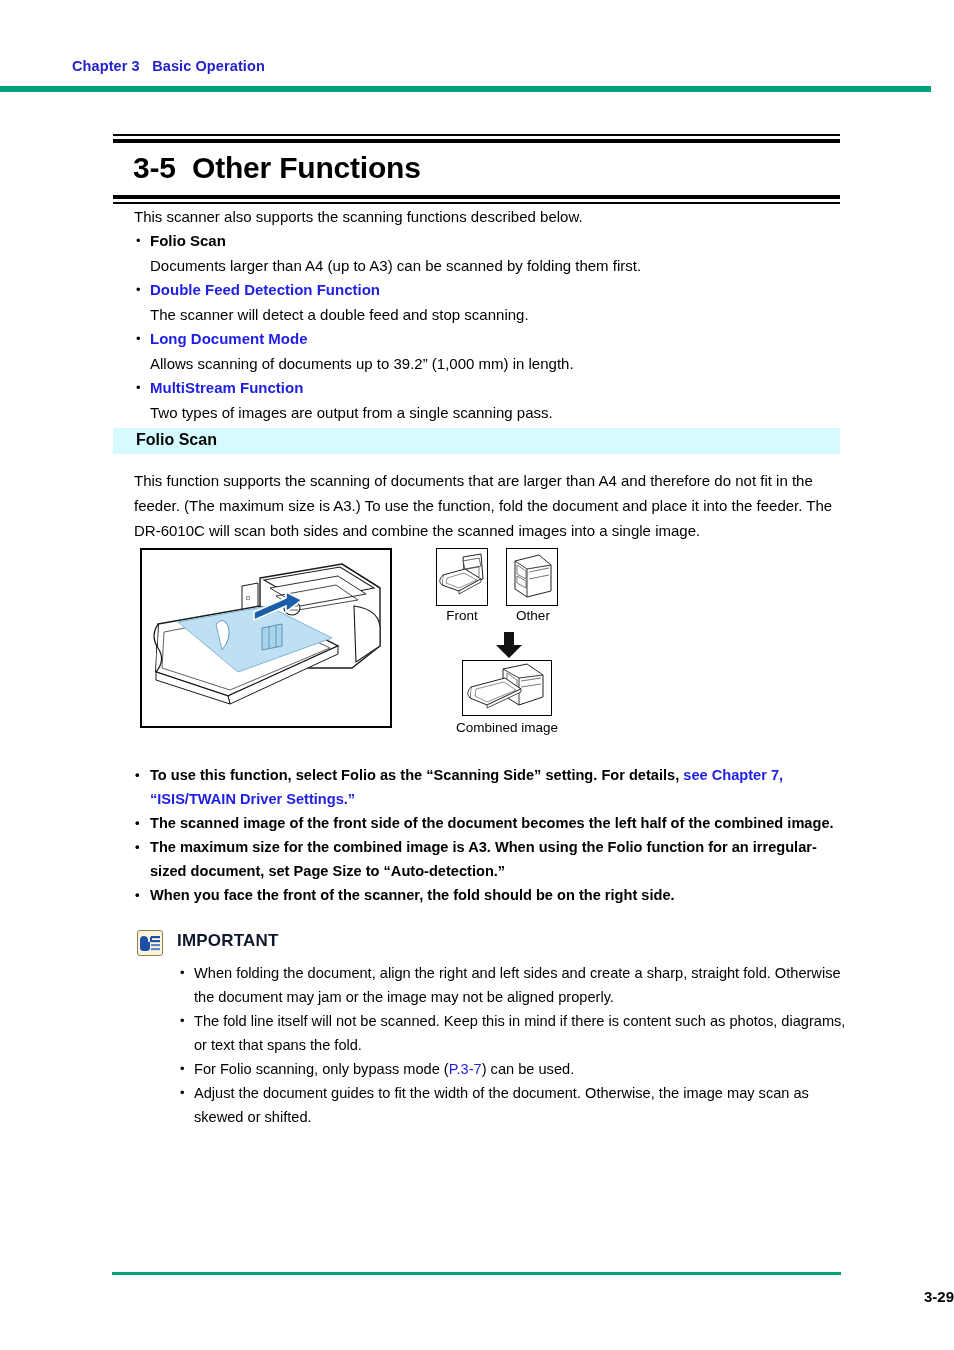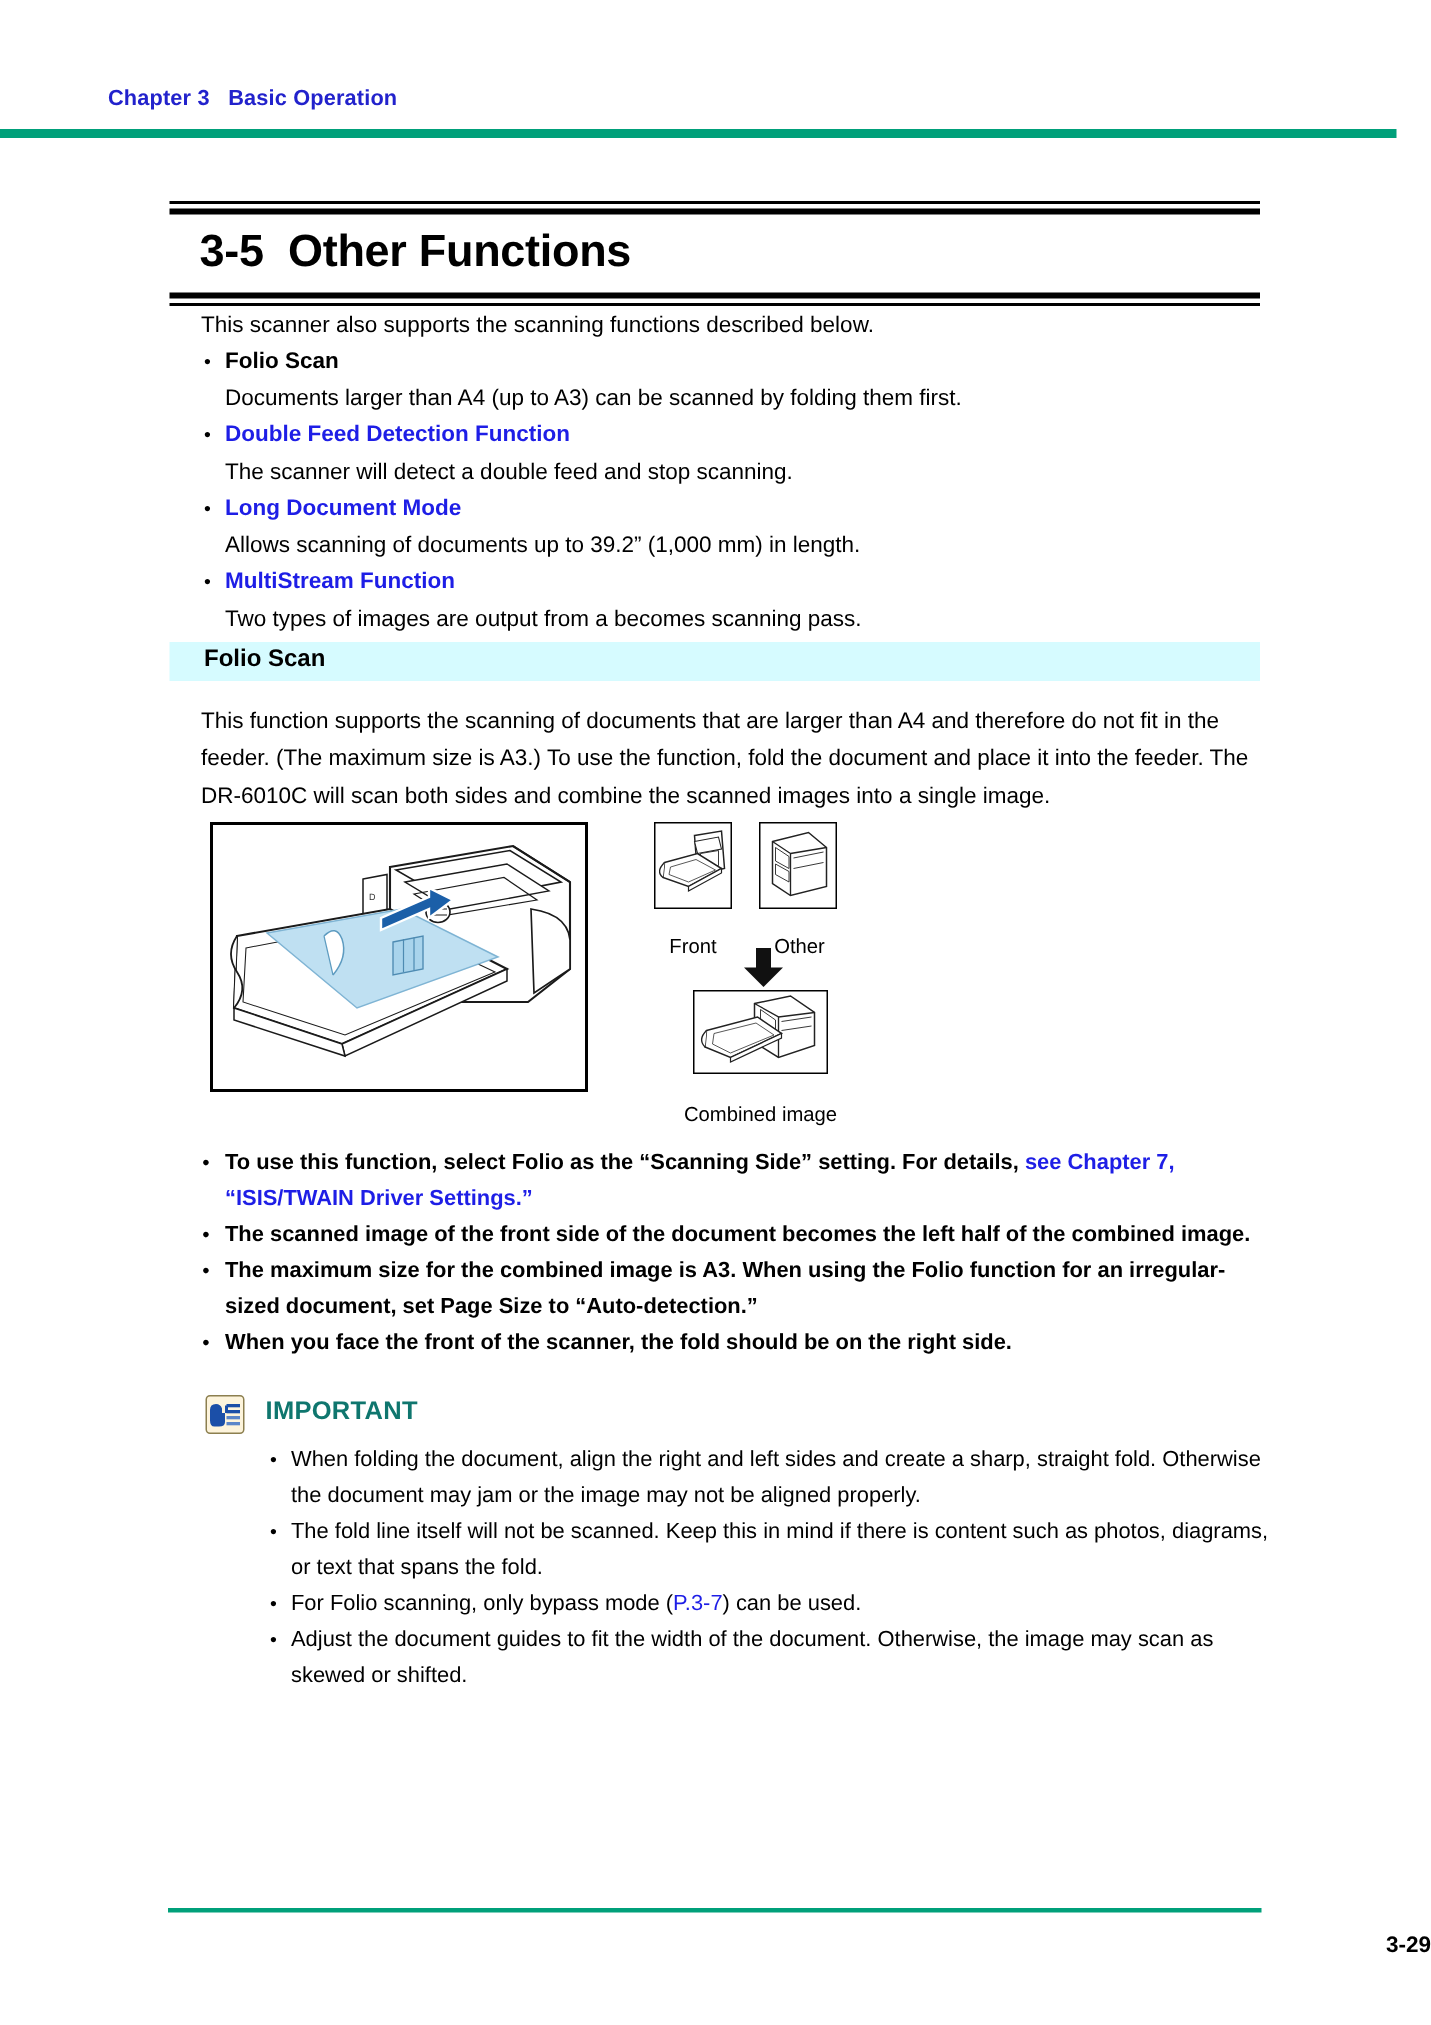--- a/index.html
+++ b/index.html
@@ -123,21 +123,20 @@
     overflow: hidden;
   }
   .thumb.front { left: 4px; top: 0px; }
   .thumb.rear  { left: 74px; top: 0px; }
   .thumb-cap {
     position: absolute;
     font-size: 13.5px;
     top: 60px;
     width: 70px;
     text-align: center;
-    margin-top: 15px;
   }
   .thumb-cap.front { left: -5px; }
   .thumb-cap.rear  { left: 66px; }
 
   .down-arrow-wrap {
     position: absolute;
     left: 60px; top: 84px;
     width: 34px; height: 26px;
   }
   .thumb.combined {
@@ -187,21 +186,21 @@
     border: 1px solid #8c7f4f;
     border-radius: 3px;
     background: #fdf4dc;
     overflow: hidden;
   }
   .imp-title {
     position: absolute;
     left: 40px; top: 2px;
     font-size: 17px;
     font-weight: bold;
-    color: #0f766e;
+    color: #0f172a;
     letter-spacing: 0.2px;
   }
   .callout-list {
     position: absolute;
     left: 42px; top: 32px;
     width: 668px;
   }
   .c-row {
     position: relative;
     padding-left: 15px;
@@ -253,21 +252,21 @@
 <div class="body-col" style="top:204px;">
   <div class="para">This scanner also supports the scanning functions described below.</div>
   <div class="bullet-list" id="intro-list">
       <div class="bullet-row"><span class="dot">•</span><span class="b-title">Folio Scan</span></div>
       <div class="b-desc">Documents larger than A4 (up to A3) can be scanned by folding them first.</div>
       <div class="bullet-row"><span class="dot">•</span><span class="b-title link">Double Feed Detection Function</span></div>
       <div class="b-desc">The scanner will detect a double feed and stop scanning.</div>
       <div class="bullet-row"><span class="dot">•</span><span class="b-title link">Long Document Mode</span></div>
       <div class="b-desc">Allows scanning of documents up to 39.2” (1,000 mm) in length.</div>
       <div class="bullet-row"><span class="dot">•</span><span class="b-title link">MultiStream Function</span></div>
-      <div class="b-desc">Two types of images are output from a becomes scanning pass.</div>
+      <div class="b-desc">Two types of images are output from a single scanning pass.</div>
     </div>
 </div>
 
 <div class="subhead-band">
   <div class="label">Folio Scan</div>
 </div>
 
 <div class="body-col" style="top:468px;">
   <div class="para">This function supports the scanning of documents that are larger than A4 and therefore do not fit in the feeder. (The maximum size is A3.) To use the function, fold the document and place it into the feeder. The DR-6010C will scan both sides and combine the scanned images into a single image.</div>
 </div>

